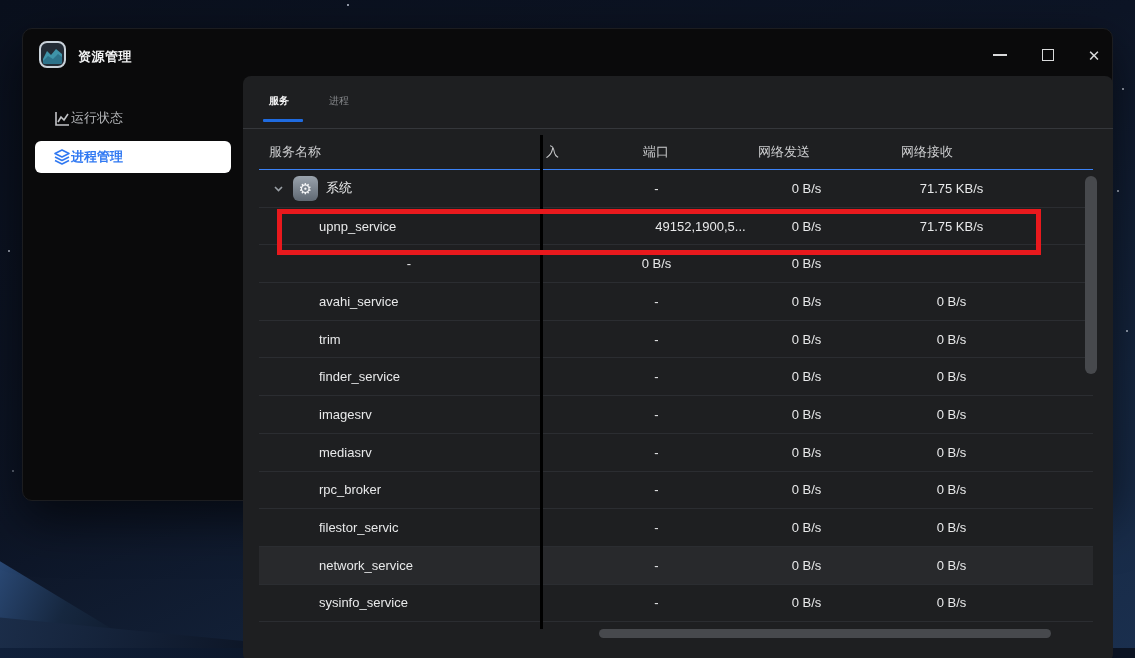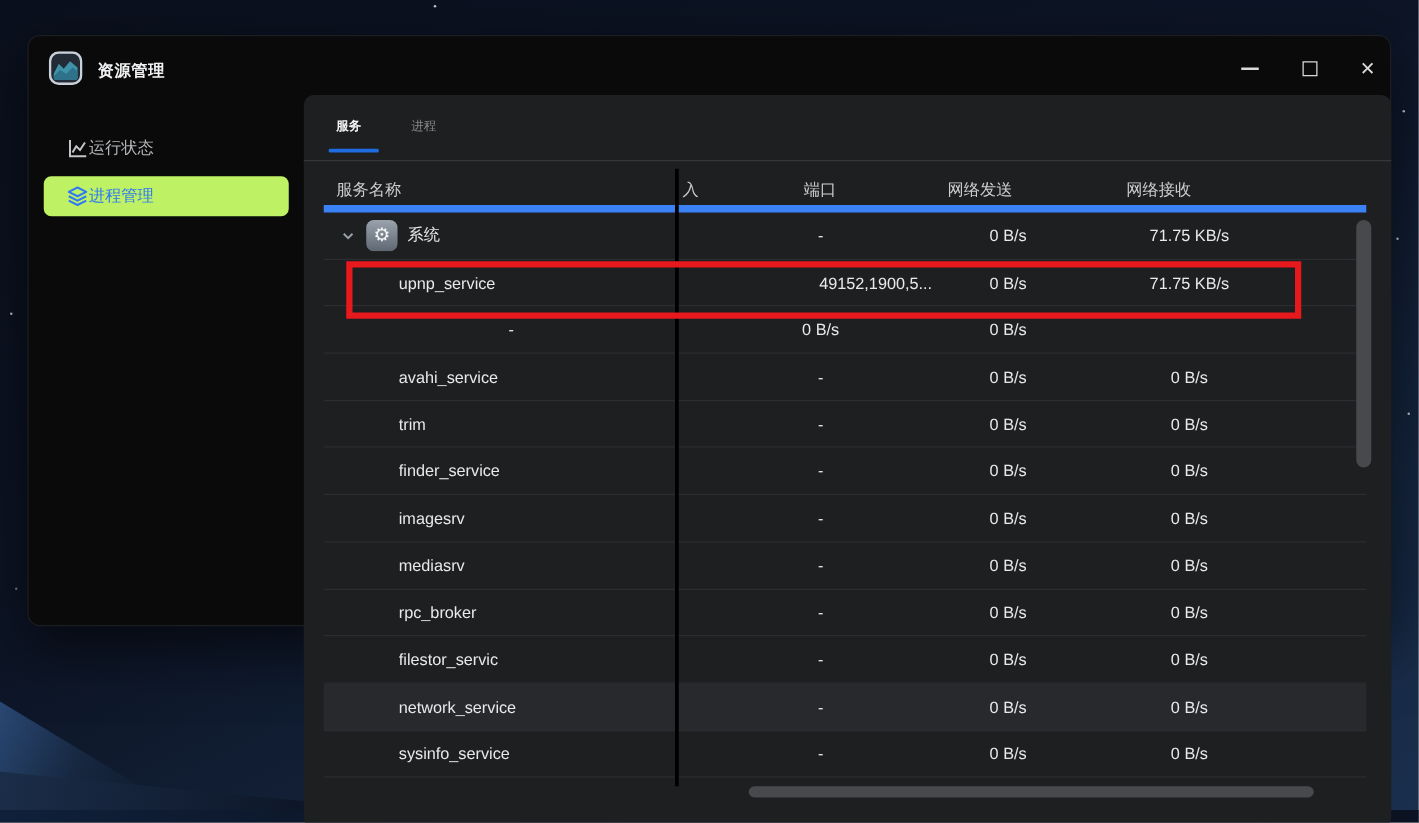--- a/index.html
+++ b/index.html
@@ -34,34 +34,34 @@
   .btn-min { left:960px; } .btn-max { left:1008px; } .btn-close { left:1054px; }
   .glyph-min { width:14px; height:2px; background:#d9dadb; }
   .glyph-max { width:12px; height:12px; border:1.5px solid #d9dadb; }
   .glyph-close { color:#d9dadb; font-size:15px; line-height:1; }
 
   
   .sidebar { position:absolute; left:0; top:52px; width:220px; height:589px; }
   .side-item { position:absolute; left:12px; width:196px; height:32px; border-radius:6px;
     display:flex; align-items:center; padding-left:18px; cursor:pointer;
     font-size:13px; color:#b6b8bb; }
-  .side-item.active { background:#bef264; color:#3179f2; }
+  .side-item.active { background:#ffffff; color:#3179f2;font-weight:bold; }
   .side-item .ic { width:18px; height:18px; display:flex; align-items:center; justify-content:center; }
 
   
   .panel { position:absolute; left:220px; top:47px; width:870px; height:586px;
     background:#1e1f21; border-radius:8px; }
   .tab { position:absolute; top:18px; font-size:10px; cursor:pointer; }
   .tab-active { left:26px; color:#f4f4f5; font-weight:bold; }
   .tab-inactive { left:86px; color:#85878a;text-align:right; }
   .tab-underline { position:absolute; left:20px; top:43px; width:40px; height:3px; background:#1f6be0; border-radius:1px; }
   .tabs-sep { position:absolute; left:0; top:52px; width:100%; height:1px; background:#35373b; }
 
   .table { position:absolute; left:16px; top:56px; width:834px; height:550px; font-size:13px; }
-  .thead { position:absolute; left:0; top:0; width:100%; height:38px; border-bottom:6px solid #3b82f6; color:#cbccce; }
+  .thead { position:absolute; left:0; top:0; width:100%; height:38px; border-bottom:1px solid #3b82f6; color:#cbccce; }
   .th { position:absolute; top:11px; }
   .th-name { left:10px; }
   .th-hidden { left:287px; }
   .th-port { left:347px; width:100px; text-align:center; }
   .th-send { left:499px; width:100px; text-align:left; }
   .th-recv { left:642px; width:100px; }
 
   .tbody { position:absolute; left:0; top:38px; width:100%; }
   .trow { position:relative; width:834px; height:37.7px; display:grid;
     grid-template-columns:300px 195px 105px 185px 49px; align-items:center;

